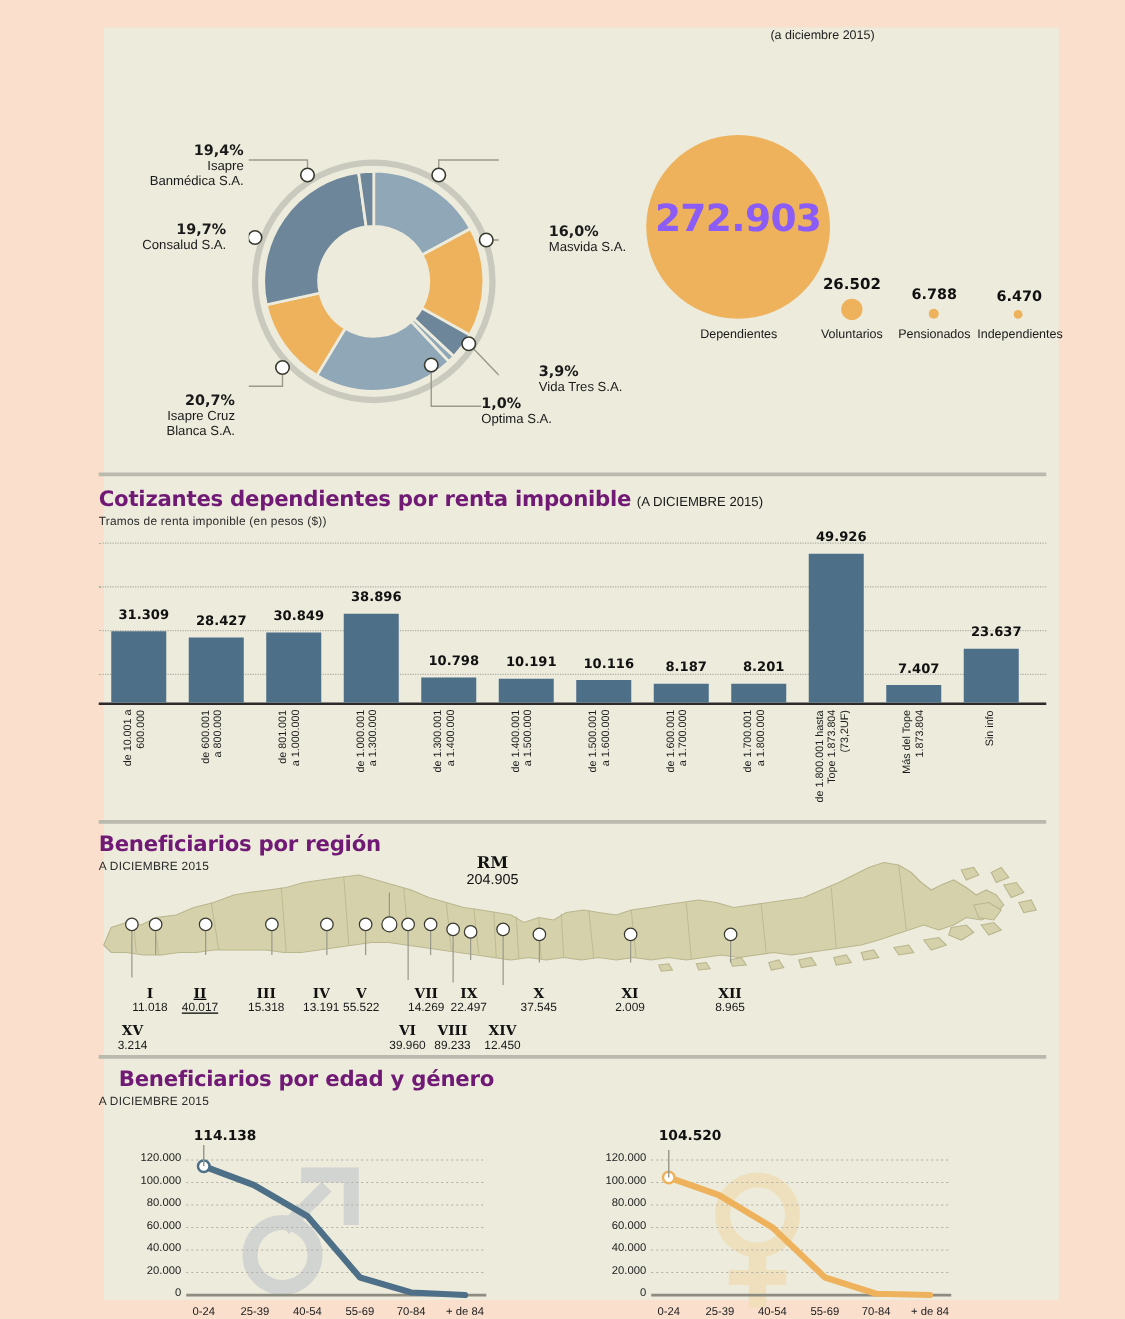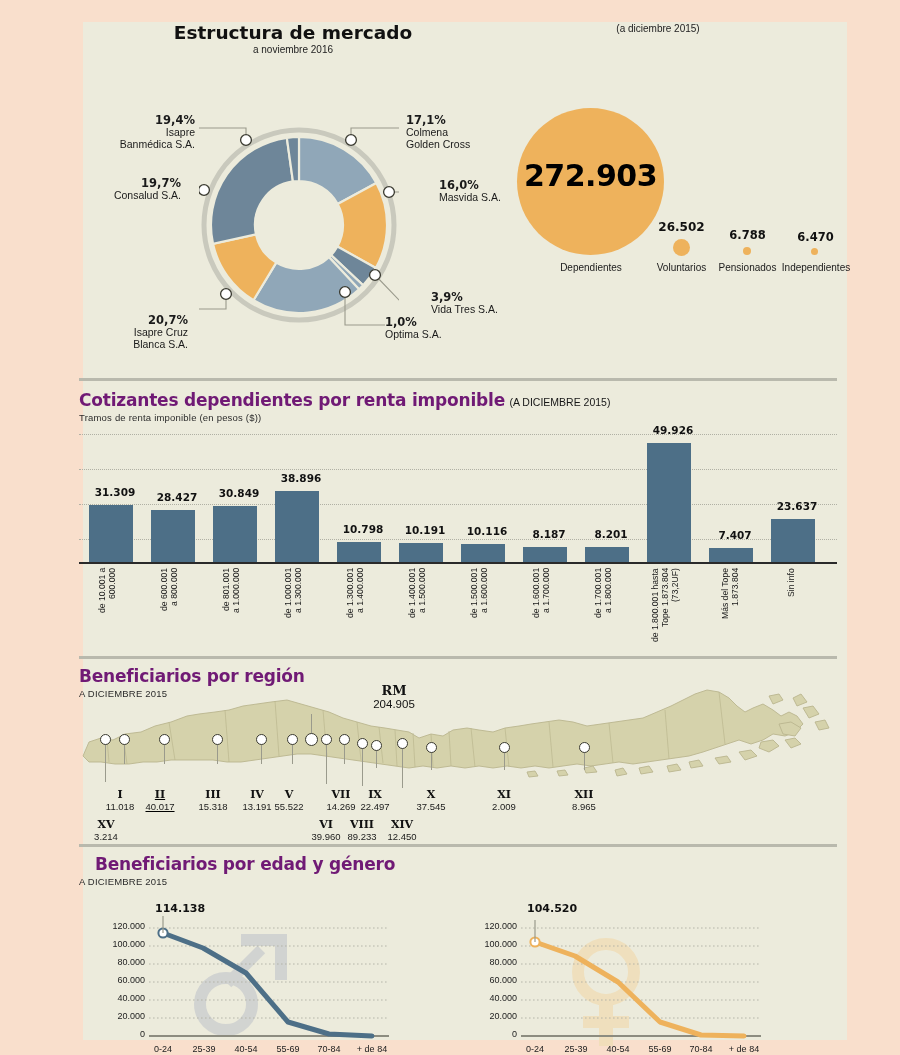--- a/index.html
+++ b/index.html
@@ -60,24 +60,20 @@
   .ytick{ position:absolute; font-size:9px; color:#222; text-align:right; white-space:nowrap;}
   .xtick{ position:absolute; font-size:9px; color:#222; text-align:center; white-space:nowrap;}
   .peak{ position:absolute; font-size:11px; font-weight:bold;
          font-family:"DejaVu Sans",sans-serif; color:#111; white-space:nowrap;}
 </style>
 </head>
 <body>
 
 <div id="panel">
 
-  <div class="abs" style="left:10px; top:0px; width:400px;">
-    <div class="ctr-title">Estructura de mercado</div>
-    <div class="ctr-sub">a noviembre 2016</div>
-  </div>
 
   <svg class="abs" style="left:116px; top:88px;" width="200" height="230" viewBox="0 0 200 230">
     <circle cx="100" cy="115" r="95" fill="none" stroke="#c9c9bd" stroke-width="5"></circle>
     <g transform="translate(100,115)" stroke="#ecebdc" stroke-width="2.2">
 
       <path d="M 0,-88 A 88,88 0 0,1 77.35,-42.04 L 38.67,-21.02 A 44,44 0 0,0 0,-44 Z" fill="#90a7b8"></path>
 
       <path d="M 77.35,-42.04 A 88,88 0 0,1 76.83,43.0 L 38.42,21.5 A 44,44 0 0,0 38.67,-21.02 Z" fill="#eeb25c"></path>
 
       <path d="M 76.83,43.0 A 88,88 0 0,1 64.14,60.25 L 32.07,30.13 A 44,44 0 0,0 38.42,21.5 Z" fill="#6e8699"></path>
@@ -121,44 +117,39 @@
   </div>
   <div class="abs dlabel l" style="left:-10px; top:155px; width:108px;">
     <b>19,7%</b><br>
     <span>Consalud S.A.</span>
   </div>
   <div class="abs dlabel l" style="left:-5px; top:292px; width:110px;">
     <b>20,7%</b><br>
     <span>Isapre Cruz</span><br>
     <span>Blanca S.A.</span>
   </div>
-  <div class="abs dlabel r" style="left:323px; top:92px; width:120px;">
-    <b>17,1%</b><br>
-    <span>Colmena</span><br>
-    <span>Golden Cross</span>
-  </div>
   <div class="abs dlabel r" style="left:356px; top:157px; width:120px;">
     <b>16,0%</b><br>
     <span>Masvida S.A.</span>
   </div>
   <div class="abs dlabel r" style="left:348px; top:269px; width:120px;">
     <b>3,9%</b><br>
     <span>Vida Tres S.A.</span>
   </div>
   <div class="abs dlabel r" style="left:302px; top:294px; width:120px;">
     <b>1,0%</b><br>
     <span>Optima S.A.</span>
   </div>
 
   <div class="abs" style="left:390px; top:0px; width:370px;">
     <div class="ctr-sub">(a diciembre 2015)</div>
   </div>
 
   <div class="abs bubble" style="left:434px; top:86px; width:147px; height:147px;"></div>
-  <div class="abs" style="left:434px; top:136px; width:147px; text-align:center; font-size:30px; font-weight:bold; color:#000000; font-family:'DejaVu Sans',sans-serif; letter-spacing:-0.5px;">272.903</div>
+  <div class="abs" style="left:434px; top:136px; width:147px; text-align:center; font-size:30px; font-weight:bold; color:#8b5cf6; font-family:'DejaVu Sans',sans-serif; letter-spacing:-0.5px;">272.903</div>
   <div class="abs bub-cat" style="left:430px; top:240px; width:156px;">Dependientes</div>
 
   <div class="abs bubble" style="left:590px; top:217px; width:17px; height:17px;"></div>
   <div class="abs bub-val" style="left:556px; top:198px; width:85px; text-align:center; font-size:12px;">26.502</div>
   <div class="abs bub-cat" style="left:556px; top:240px; width:85px;">Voluntarios</div>
 
   <div class="abs bubble" style="left:660px; top:225px; width:8px; height:8px;"></div>
   <div class="abs bub-val" style="left:622px; top:206px; width:85px; text-align:center; font-size:11.5px;">6.788</div>
   <div class="abs bub-cat" style="left:622px; top:240px; width:85px;">Pensionados</div>
 

